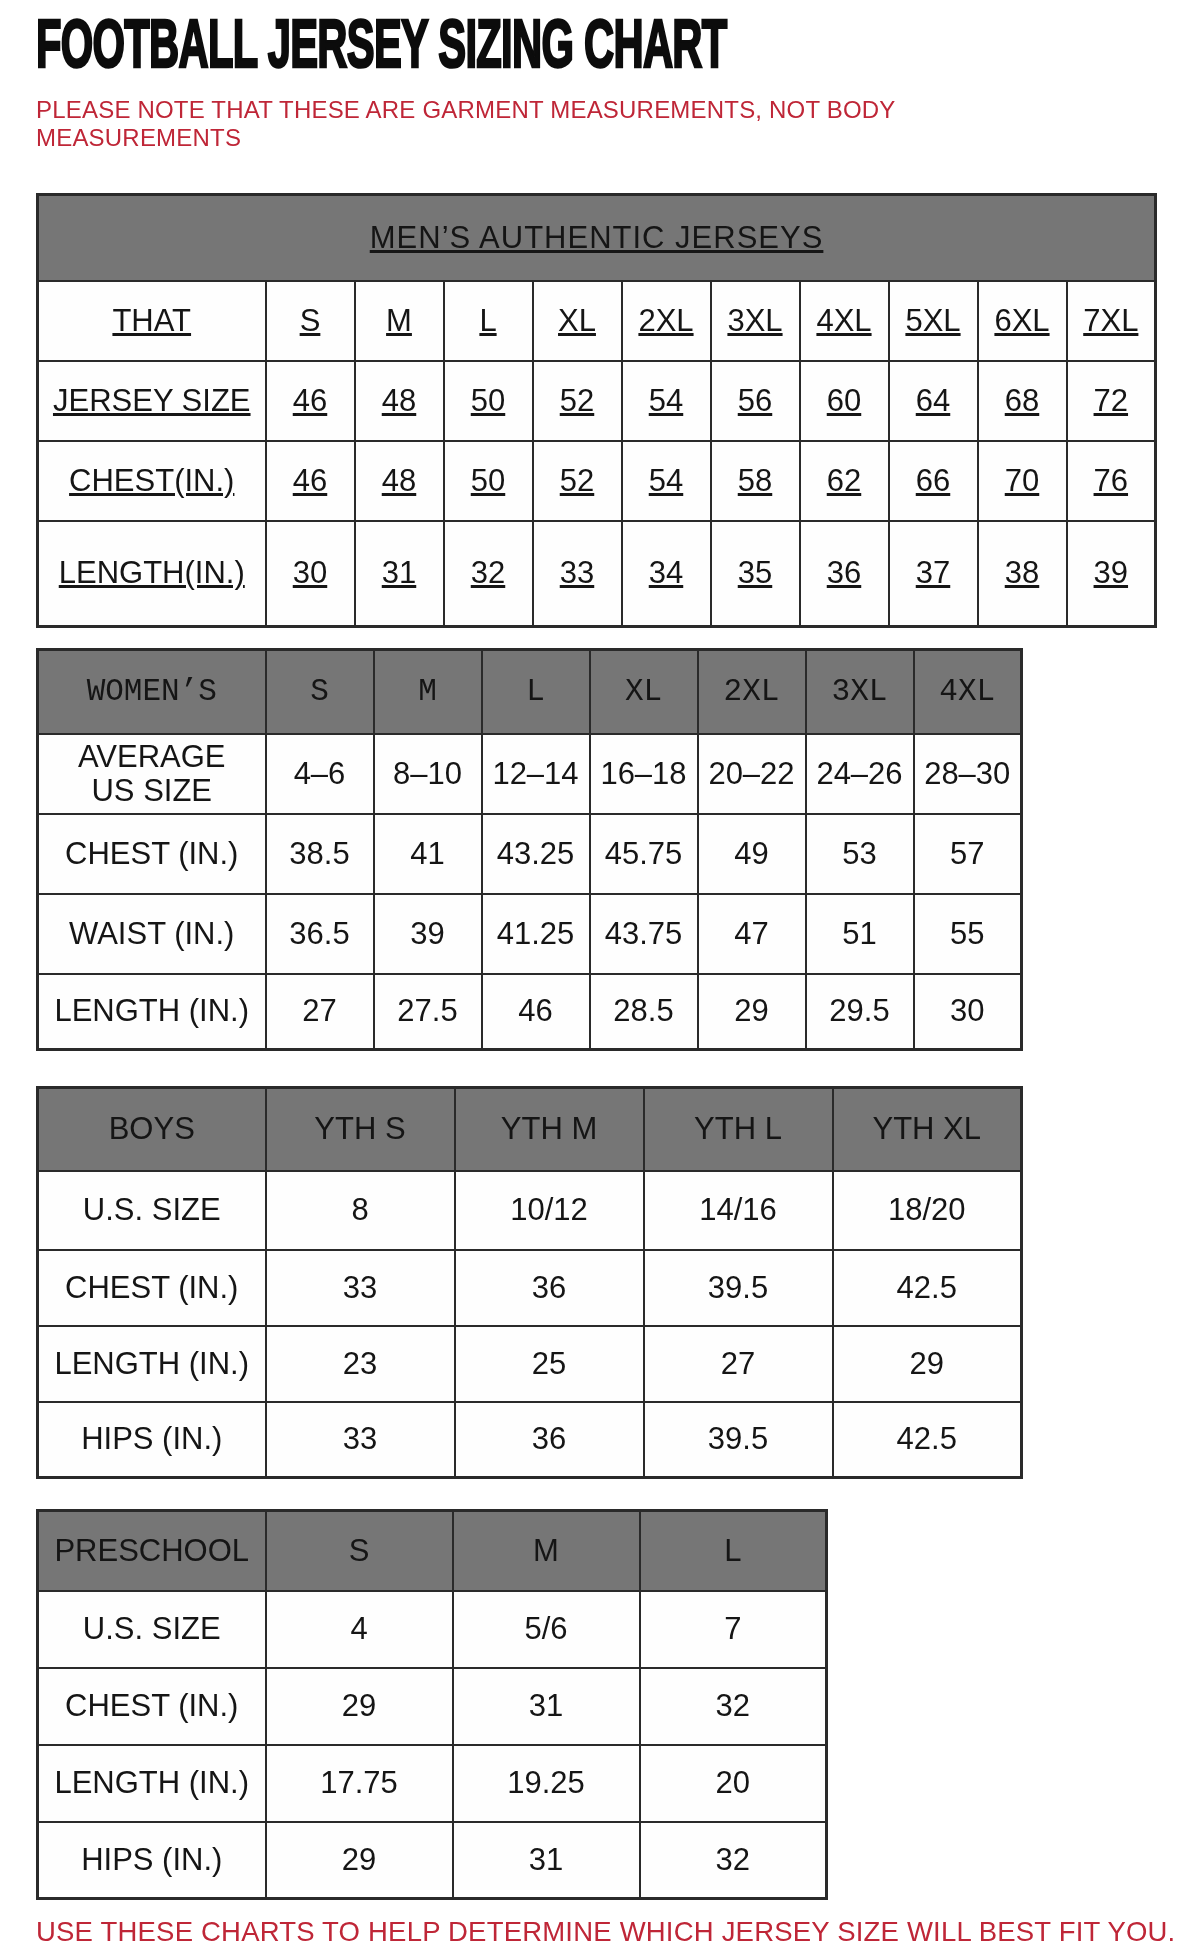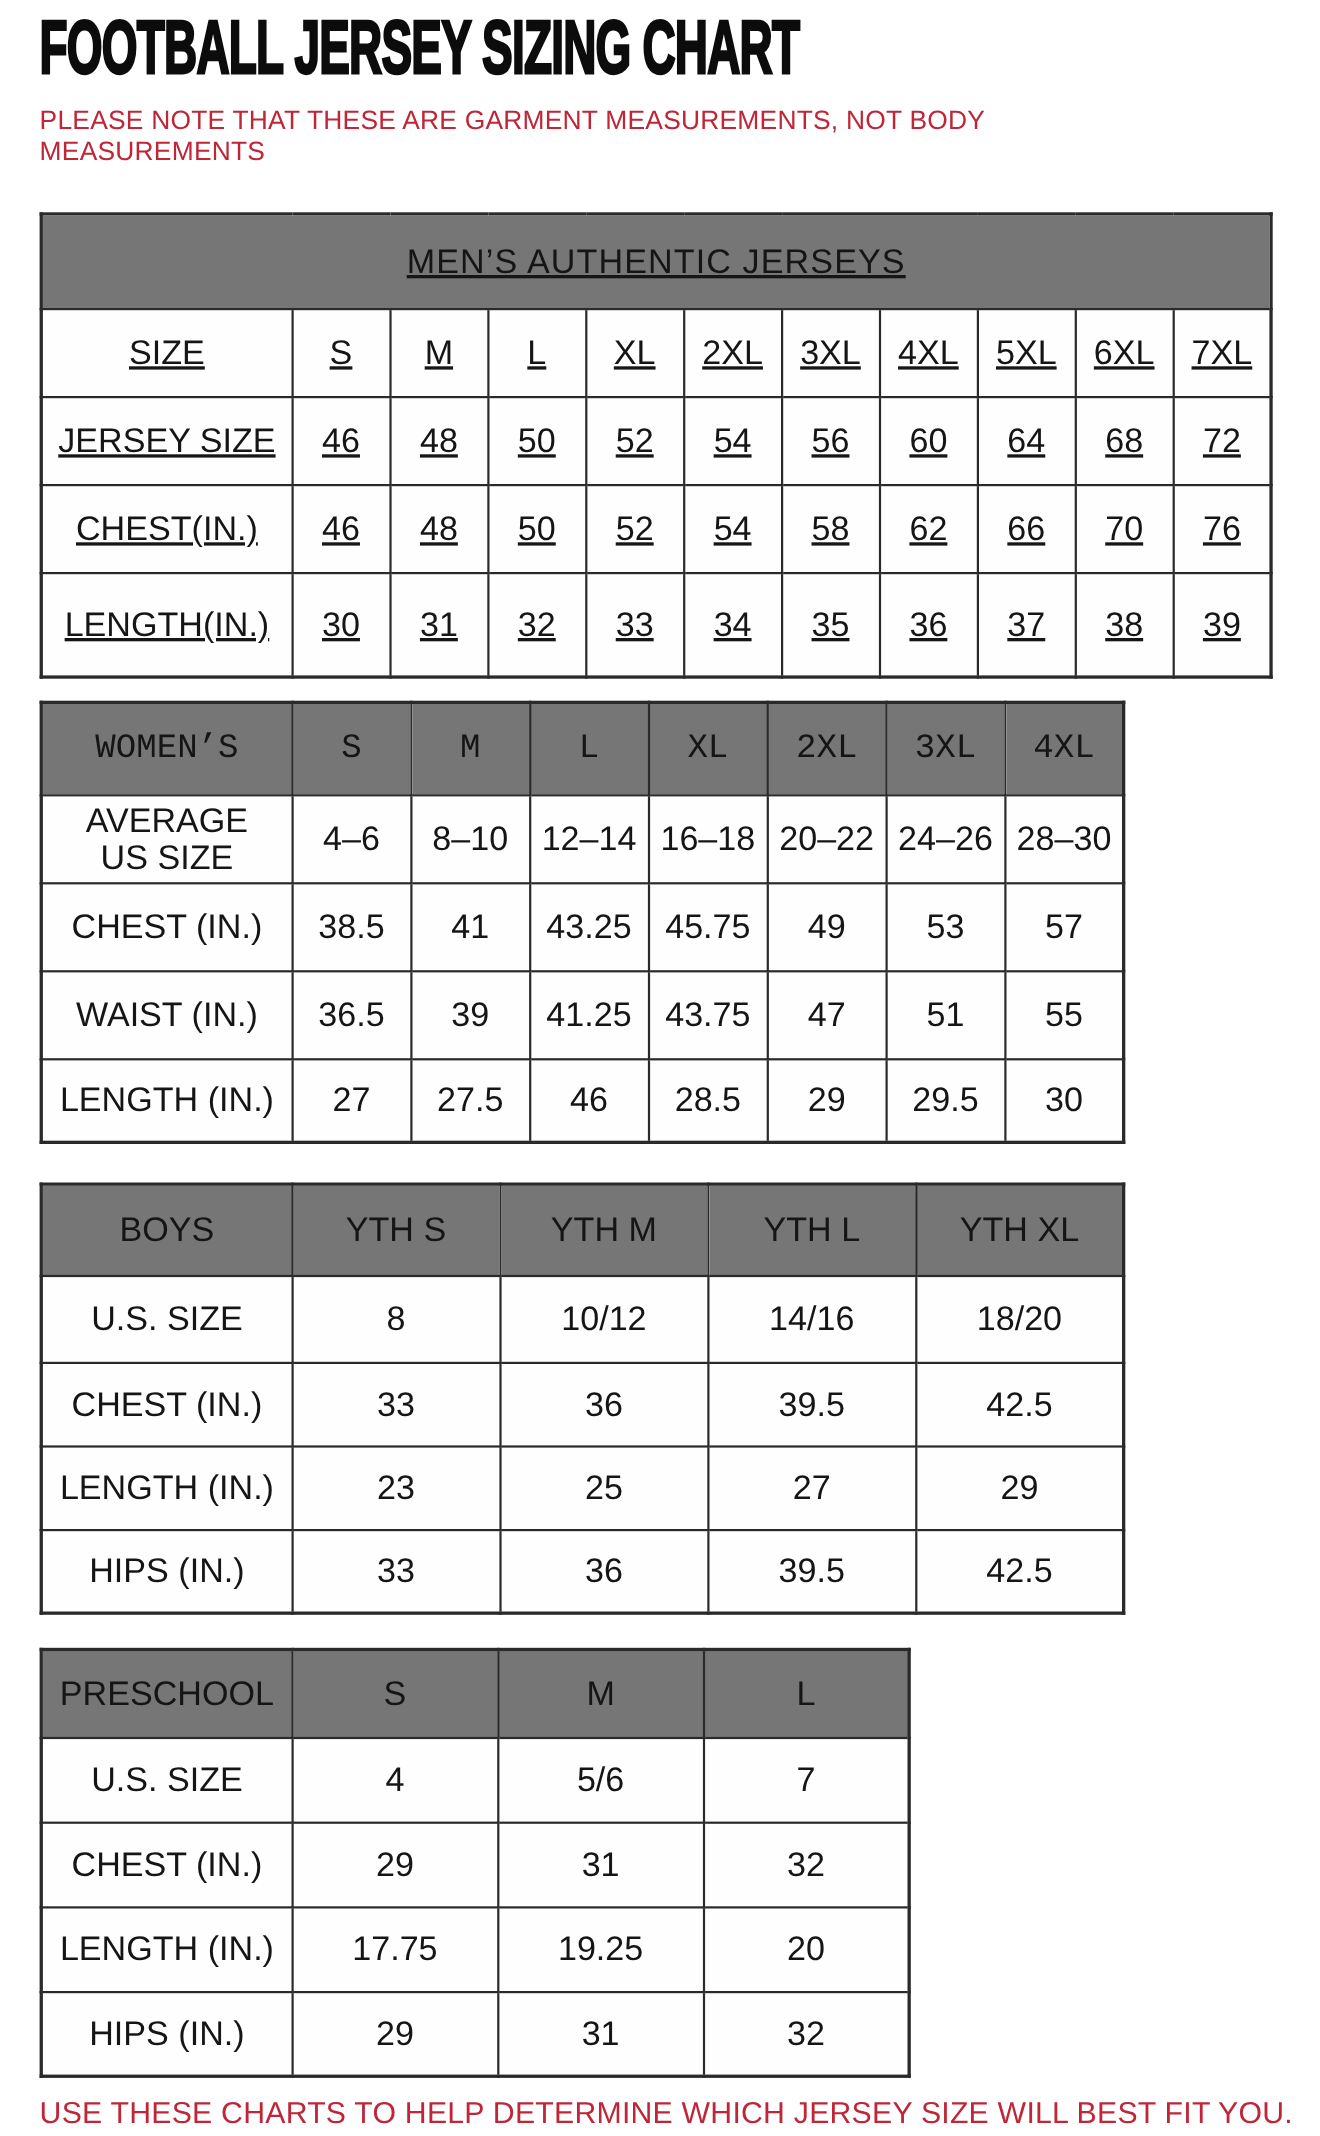--- a/index.html
+++ b/index.html
@@ -45,21 +45,21 @@
     background:var(--header-gray);color:#ffffff;
     border-bottom:4px solid #101010;
     font-size:37px;letter-spacing:1px;
   }
   .two-line{white-space:pre-line;line-height:1.1;}
 
   
   .mens{margin-top:42px;width:1118px;text-decoration:underline;}
   .mens tr{height:80px;}
   .mens tr.banner-row{height:86px;}
-  .mens tr:last-child{height:95px;}
+  .mens tr:last-child{height:106px;}
 
   
   .womens{margin-top:20px;width:984px;}
   .womens tr{height:80px;}
   .womens tr:first-child{height:84px;font-family:Liberation Mono, monospace;}
   .womens tr:last-child{height:76px;}
 
   
   .boys{margin-top:35px;width:985px;}
   .boys tr{height:76px;}
@@ -98,21 +98,21 @@
         <col style="width:89px">
         <col style="width:89px">
         <col style="width:89px">
         <col style="width:89px">
       </colgroup>
     <tbody>
         <tr class="banner-row">
       <td colspan="11" class="banner">MEN’S AUTHENTIC JERSEYS</td>
     </tr>
     <tr>
-      <td class="lbl">SIZE</td>
+      <td class="lbl">THAT</td>
       <td>S</td>
       <td>M</td>
       <td>L</td>
       <td>XL</td>
       <td>2XL</td>
       <td>3XL</td>
       <td>4XL</td>
       <td>5XL</td>
       <td>6XL</td>
       <td>7XL</td>

